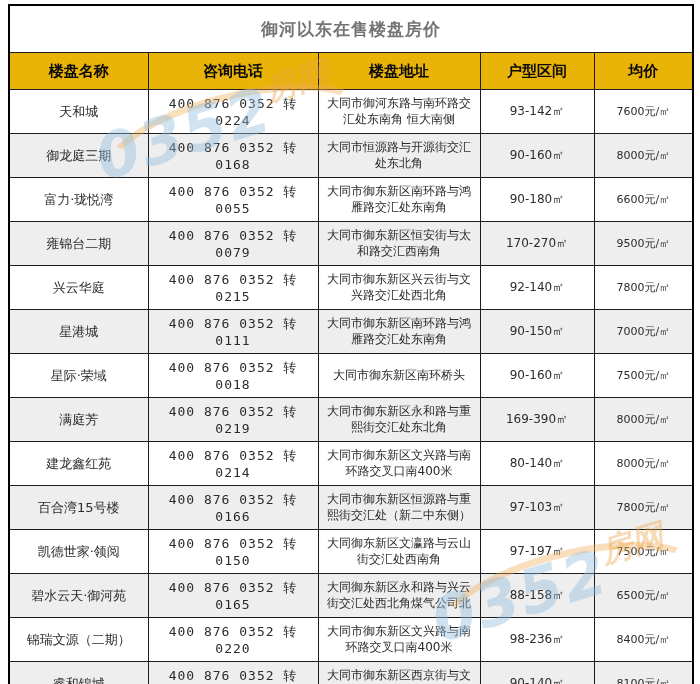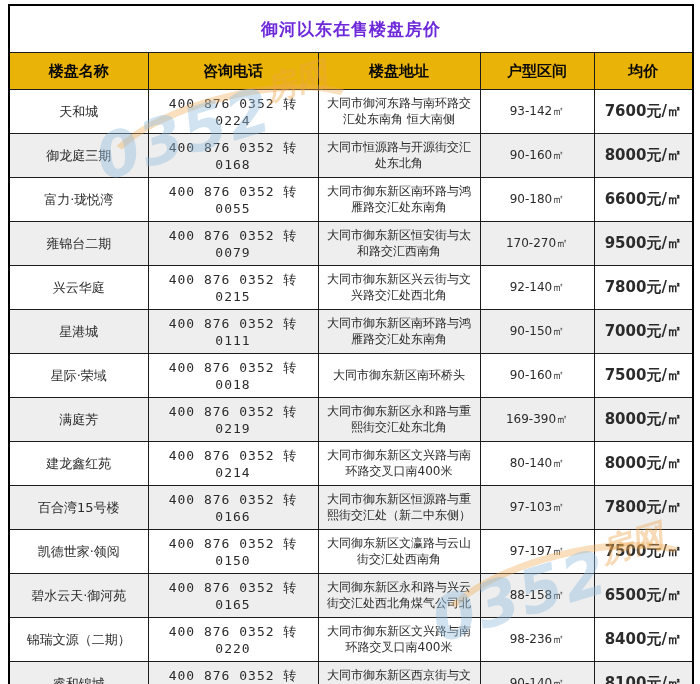--- a/index.html
+++ b/index.html
@@ -33,42 +33,42 @@
     text-align: center;
     vertical-align: middle;
     overflow: hidden;
   }
   tr.title-row th {
     height: 44px;
     background: #ffffff;
     font-size: 17px;
     font-weight: bold;
     letter-spacing: 1px;
-    color: #6d28d9;
+    color: #737373;
   }
   tr.head-row th {
     height: 34px;
     background: #eab308;
     font-size: 15px;
     font-weight: bold;
     color: #0a0a0a;
   }
   tbody td {
     height: 39px;
     background: #ffffff;
     color: #2b2b2b;
   }
   tbody tr.alt td {
     background: #eeeeee;
   }
   td.c-name  { font-size: 13px; }
   td.c-phone { font-size: 13px; font-family: "DejaVu Sans Mono", "Liberation Mono", monospace; letter-spacing: 1px; }
   td.c-addr  { font-size: 12px; line-height: 1.3; padding: 2px 5px; }
   td.c-area  { font-size: 12px; }
-  td.c-price { font-size: 15px; font-weight: bold; }
+  td.c-price { font-size: 11px; }
 
   
   .watermark {
     position: absolute;
     z-index: 6;
     pointer-events: none;
     white-space: nowrap;
     transform: rotate(-17deg);
     font-style: italic;
     font-weight: bold;

